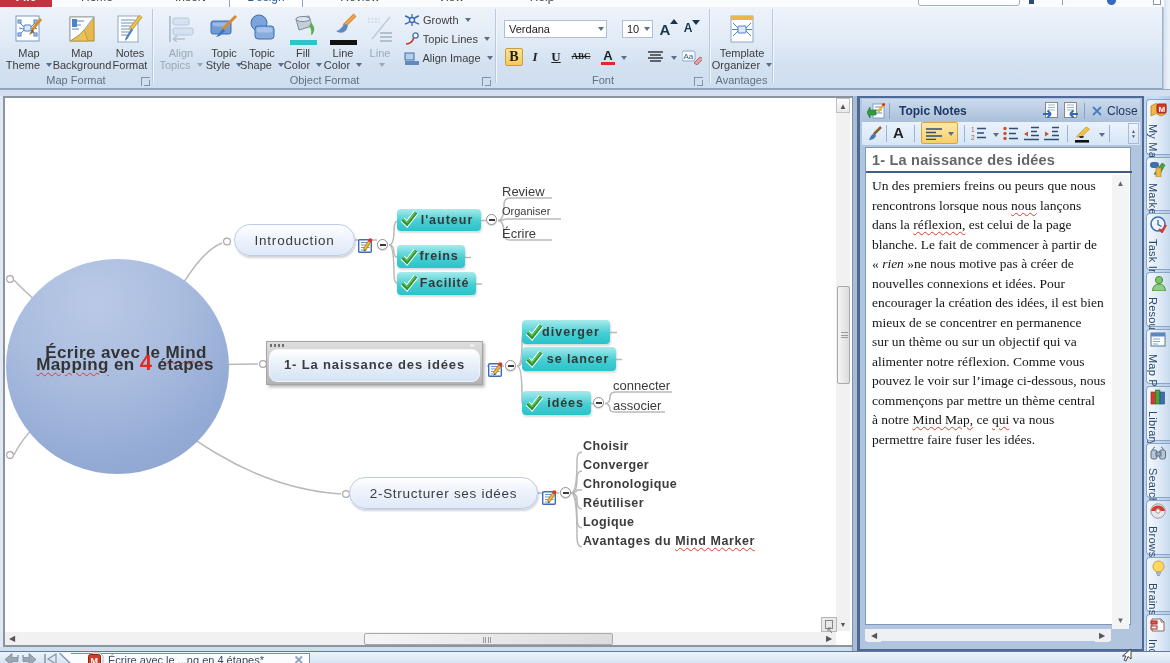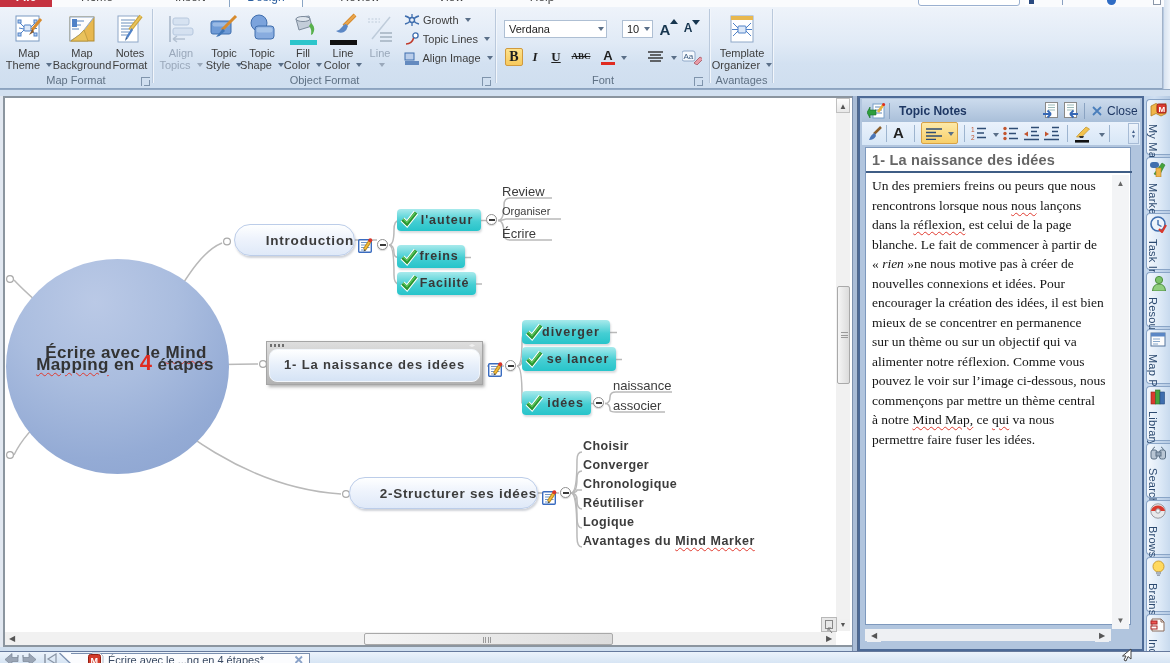--- a/index.html
+++ b/index.html
@@ -25,21 +25,21 @@
 
 .combo{position:absolute;background:#fff;border:1px solid #aebfd3;font-size:11px;color:#222;line-height:16px;padding-left:4px}
 .combo .ca{position:absolute;right:2px;top:6px;width:0;height:0;border-left:3px solid transparent;border-right:3px solid transparent;border-top:4px solid #5a6f88}
 .fbtn{position:absolute;top:41px;height:18px;text-align:center;color:#1f1f1f}
 
 #strip{left:0;top:89px;width:1170px;height:7px;background:#d2e0f0;border-top:1px solid #93a9c4}
 
 #canvas{left:3px;top:96px;width:849px;height:551px;background:#fff;border:2px solid #8b959f;border-right:none}
 #mapsvg{position:absolute;left:0;top:0}
 .mtext{position:absolute;font-weight:bold;color:#3c3c3c;white-space:nowrap}
-.topicbox{position:absolute;border:1px solid #bccde9;border-radius:16px;background:linear-gradient(#feffff,#eef3fc 45%,#dfe9f8);box-shadow:1px 2px 2px rgba(120,130,145,.35);text-align:right;font-weight:bold;color:#3c3c3c}
+.topicbox{position:absolute;border:1px solid #bccde9;border-radius:16px;background:linear-gradient(#feffff,#eef3fc 45%,#dfe9f8);box-shadow:1px 2px 2px rgba(120,130,145,.35);text-align:center;font-weight:normal;color:#3c3c3c}
 .teal{position:absolute;background:linear-gradient(#a8eaec,#45ced3 55%,#27c4ca);box-shadow:1px 2px 2px rgba(130,140,150,.3);border-radius:4px;text-align:center;font-weight:bold;color:#383838}
 .minus{position:absolute;width:11px;height:11px;border-radius:50%;background:#fff;border:1px solid #909090;box-shadow:0 1px 1px rgba(0,0,0,.15)}
 .minus:after{content:"";position:absolute;left:1.6px;top:3.6px;width:6.2px;height:2.1px;background:#3a3a3a}
 .sq{text-decoration:underline;text-decoration-style:wavy;text-decoration-color:#e03a2f;text-decoration-thickness:1px;text-underline-offset:2px}
 
 .sbtrack{position:absolute;background:#f1f1f1}
 .sbthumb{position:absolute;background:linear-gradient(90deg,#f5f5f5,#dcdcdc);border:1px solid #a9a9a9;border-radius:2px}
 .arrbtn{position:absolute;background:linear-gradient(#fdfdfd,#e8e8e8);border:1px solid #c0c0c0;color:#555;text-align:center}
 
 #divider{left:852px;top:96px;width:6px;height:555px;background:linear-gradient(90deg,#7d91ad 0 1px,#aabdd7 1px 5px,#52688a 5px)}
@@ -329,21 +329,21 @@
     </svg>
   <svg class="abs" style="left:520px;top:296px" width="19" height="19">
       <path d="M2.5 9.5 L7 14 L16 2.5" stroke="#fff" stroke-width="5.4" fill="none"></path>
       <path d="M2.5 9.5 L7 14 L16 2.5" stroke="#27962f" stroke-width="3.4" fill="none"></path>
       <path d="M3.2 9 L7 12.5 L15.3 2.6" stroke="#5cc45e" stroke-width="1.4" fill="none"></path>
     </svg>
 
   <div class="mtext" style="left:497px;top:86px;font-weight:normal;font-size:13px;color:#3c3c3c">Review</div>
   <div class="mtext" style="left:497px;top:107px;font-weight:normal;font-size:11px;color:#3c3c3c">Organiser</div>
   <div class="mtext" style="left:497px;top:128px;font-weight:normal;font-size:13px;color:#3c3c3c">Écrire</div>
-  <div class="mtext" style="left:608px;top:280px;font-weight:normal;font-size:13px;color:#3c3c3c">naissance</div>
+  <div class="mtext" style="left:608px;top:280px;font-weight:normal;font-size:13px;color:#3c3c3c">connecter</div>
   <div class="mtext" style="left:608px;top:300px;font-weight:normal;font-size:13px;color:#3c3c3c">associer</div>
 
   <div class="mtext" style="left:578px;top:341px;font-size:12.5px;letter-spacing:.4px">Choisir</div>
   <div class="mtext" style="left:578px;top:360px;font-size:12.5px;letter-spacing:.4px">Converger</div>
   <div class="mtext" style="left:578px;top:379px;font-size:12.5px;letter-spacing:.4px">Chronologique</div>
   <div class="mtext" style="left:578px;top:398px;font-size:12.5px;letter-spacing:.4px">Réutiliser</div>
   <div class="mtext" style="left:578px;top:417px;font-size:12.5px;letter-spacing:.4px">Logique</div>
   <div class="mtext" style="left:578px;top:436px;font-size:12.5px;letter-spacing:.55px">Avantages du <span class="sq">Mind Marker</span></div>
 
   <svg class="abs" style="left:353px;top:140px" width="17" height="16">

